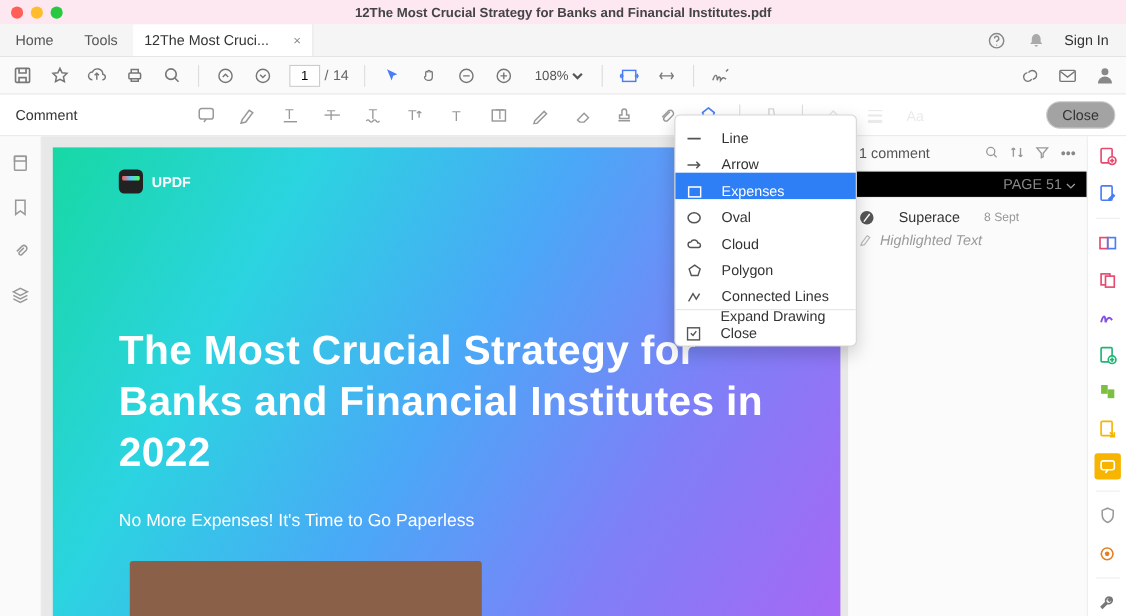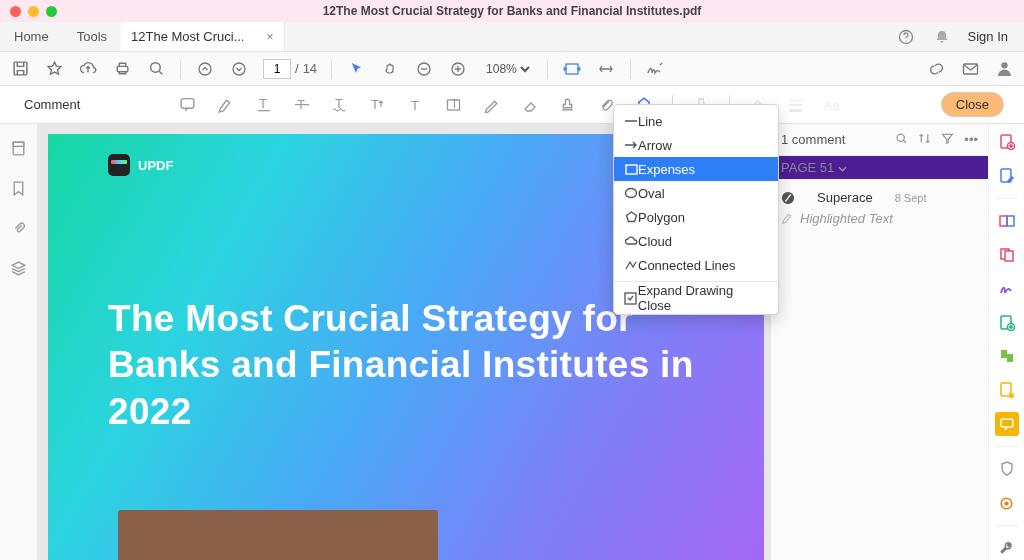--- a/index.html
+++ b/index.html
@@ -16,48 +16,48 @@
 .tabspacer{flex:1}
 .tabright{display:flex;align-items:center;gap:16px;padding-right:16px;color:#777}
 .signin{color:#333;font-weight:500}
 .toolbar1{height:34px;background:#fafafa;border-bottom:1px solid #e3e3e3;display:flex;align-items:center;padding:0 10px;gap:14px;color:#666}
 .tb-ic{width:20px;height:20px;display:flex;align-items:center;justify-content:center}
 .tb-sep{width:1px;height:20px;background:#ddd}
 .pagebox{display:flex;align-items:center;gap:4px}
 .pagein{width:28px;height:20px;border:1px solid #ccc;text-align:center;font-size:12px}
 .zoomsel{border:none;background:transparent;font-size:12px;color:#555}
 .tbspacer{flex:1}
-.toolbar2{height:38px;background:#fff;border-bottom:1px solid #e3e3e3;display:flex;align-items:center;padding:0 20px}
+.toolbar2{height:38px;background:#fff;border-bottom:1px solid #e3e3e3;display:flex;align-items:center;padding:0 10px}
 .cmtlabel{color:#333;font-weight:500;padding-left:4px}
 .cmttools{flex:1;display:flex;align-items:center;justify-content:center;gap:18px;color:#888}
-.closebtn{border:1px solid #ccc;border-radius:14px;padding:4px 14px;color:#333;background:#fdba74}
+.closebtn{border:1px solid #ccc;border-radius:14px;padding:4px 14px;color:#333;background:#a3a3a3}
 .mainrow{display:flex;height:436px}
 .leftrail{width:38px;background:#fafafa;border-right:1px solid #e8e8e8;display:flex;flex-direction:column;align-items:center;padding-top:14px;gap:20px;color:#888}
 .docarea{flex:1;position:relative;background:#e8e8e8;overflow:hidden}
 .page{position:absolute;left:10px;top:10px;right:6px;bottom:0;background:linear-gradient(120deg,#17d8a4 0%,#2bd4e0 25%,#4aa8f7 50%,#7f7ff7 75%,#a568f5 100%);padding:20px 60px}
 .updf{display:flex;align-items:center;gap:8px;color:#fff;font-weight:600;font-size:14px}
 .updf-ic{width:22px;height:22px;background:#222;border-radius:5px;position:relative}
 .updf-ic::before{content:"";position:absolute;top:6px;left:3px;right:3px;height:4px;background:linear-gradient(90deg,#f55,#5cf,#5f5);border-radius:1px}
 .hero{color:#fff;font-size:37px;font-weight:700;line-height:1.25;margin-top:120px;letter-spacing:.3px}
 .sub{color:#fff;font-size:16px;margin-top:30px;font-weight:400}
 .photo{position:absolute;left:70px;bottom:-50px;width:320px;height:100px;background:#8a6048;border-radius:3px}
 .commentpanel{width:218px;background:#fbfbfb;border-left:1px solid #e8e8e8;display:flex;flex-direction:column}
 .cp-head{height:32px;display:flex;align-items:center;justify-content:space-between;padding:0 10px;border-bottom:1px solid #eee}
 .cp-head-l{color:#555;font-weight:500}
 .cp-head-r{display:flex;gap:10px;color:#888;font-size:12px}
-.cp-page{height:24px;display:flex;align-items:center;justify-content:flex-start;padding:0 10px;background:#4c1d95;color:#888;font-size:11px;border-bottom:1px solid #eee}
+.cp-page{height:24px;display:flex;align-items:center;justify-content:flex-end;padding:0 10px;background:#000000;color:#888;font-size:11px;border-bottom:1px solid #eee}
 .cp-item{padding:10px 10px}
 .cp-author{display:flex;align-items:center;gap:22px;color:#333;font-weight:500;font-size:12px}
 .cp-date{color:#999;font-size:11px;font-weight:400}
 .cp-hl{display:flex;align-items:flex-start;gap:6px;color:#999;font-style:italic;font-size:12px;margin-top:6px}
 .rightrail{width:36px;background:#fff;border-left:1px solid #eee;display:flex;flex-direction:column;align-items:center;padding-top:6px;gap:10px}
 .rr-ic{width:24px;height:24px;display:flex;align-items:center;justify-content:center;border-radius:3px}
 .rr-ic.active{background:#f7b500}
 .dropdown{position:absolute;left:613px;top:104px;width:166px;background:#fff;border:1px solid #d5d5d5;border-radius:5px;box-shadow:0 6px 16px rgba(0,0,0,.18);padding:4px 0;z-index:20}
-.dd-item{height:24px;display:flex;align-items:center;gap:0;padding:0 10px;font-size:12px;color:#333}
+.dd-item{height:24px;display:flex;align-items:flex-end;gap:18px;padding:0 10px;font-size:12px;color:#333}
 .dd-item.sel{background:#2e7ef6;color:#fff}
 .dd-sep{height:1px;background:#e5e5e5;margin:4px 0}
 .dd-ic{width:14px;height:14px;display:flex;align-items:center;justify-content:center;color:inherit}
 svg{display:block}
 </style>
 </head>
 <body>
 
 <div class="titlebar">
   <div class="traffic">
@@ -335,20 +335,21 @@
       </span>
   </div>
 
   <div class="docarea">
     <div class="page">
       <div class="updf">
         <div class="updf-ic"></div>
         <span>UPDF</span>
       </div>
       <div class="hero">The Most Crucial Strategy for Banks and Financial Institutes in 2022</div>
+      <div class="sub">No More Expenses! It's Time to Go Paperless</div>
       <div class="photo"></div>
     </div>
   </div>
 
   <div class="commentpanel">
     <div class="cp-head">
       <span class="cp-head-l">1 comment</span>
       <div class="cp-head-r">
         <span>
             <svg width="13" height="13" viewBox="0 0 16 16" fill="none" stroke="#999" stroke-width="1.5">
@@ -499,33 +500,33 @@
   <div class="dd-item">
     <span class="dd-ic">
         <svg width="14" height="12" viewBox="0 0 14 12" fill="none" stroke="#555" stroke-width="1.4">
           <ellipse cx="7" cy="6" rx="5.5" ry="4.5"></ellipse>
         </svg>
       </span>
     <span>Oval</span>
   </div>
   <div class="dd-item">
     <span class="dd-ic">
+        <svg width="14" height="10" viewBox="0 0 14 10" fill="none" stroke="#555" stroke-width="1.3">
+          <path d="M4 8a2.5 2.5 0 0 1 0-5 3.5 3.5 0 0 1 6.5 1A2 2 0 0 1 11 8z"></path>
+        </svg>
+      </span>
+    <span>Cloud</span>
+  </div>
+  <div class="dd-item">
+    <span class="dd-ic">
         <svg width="13" height="13" viewBox="0 0 13 13" fill="none" stroke="#555" stroke-width="1.3">
           <path d="M6.5 1l5 3.5-2 6h-6l-2-6z"></path>
         </svg>
       </span>
     <span>Polygon</span>
-  </div>
-  <div class="dd-item">
-    <span class="dd-ic">
-        <svg width="14" height="10" viewBox="0 0 14 10" fill="none" stroke="#555" stroke-width="1.3">
-          <path d="M4 8a2.5 2.5 0 0 1 0-5 3.5 3.5 0 0 1 6.5 1A2 2 0 0 1 11 8z"></path>
-        </svg>
-      </span>
-    <span>Cloud</span>
   </div>
   <div class="dd-item">
     <span class="dd-ic">
         <svg width="14" height="12" viewBox="0 0 14 12" fill="none" stroke="#555" stroke-width="1.3">
           <path d="M2 10L6 3l3 5 3-5"></path>
         </svg>
       </span>
     <span>Connected Lines</span>
   </div>
   <div class="dd-sep"></div>

